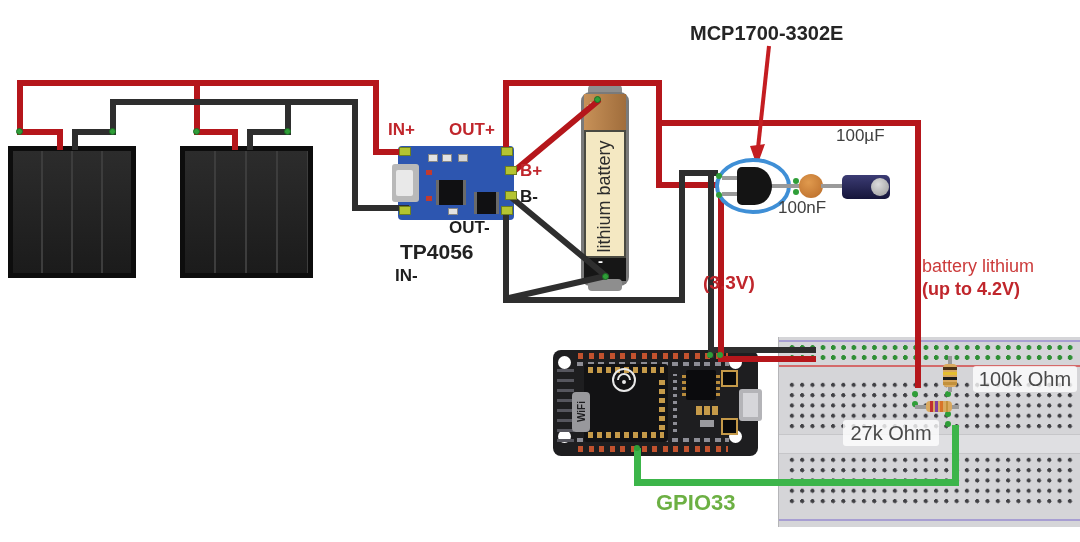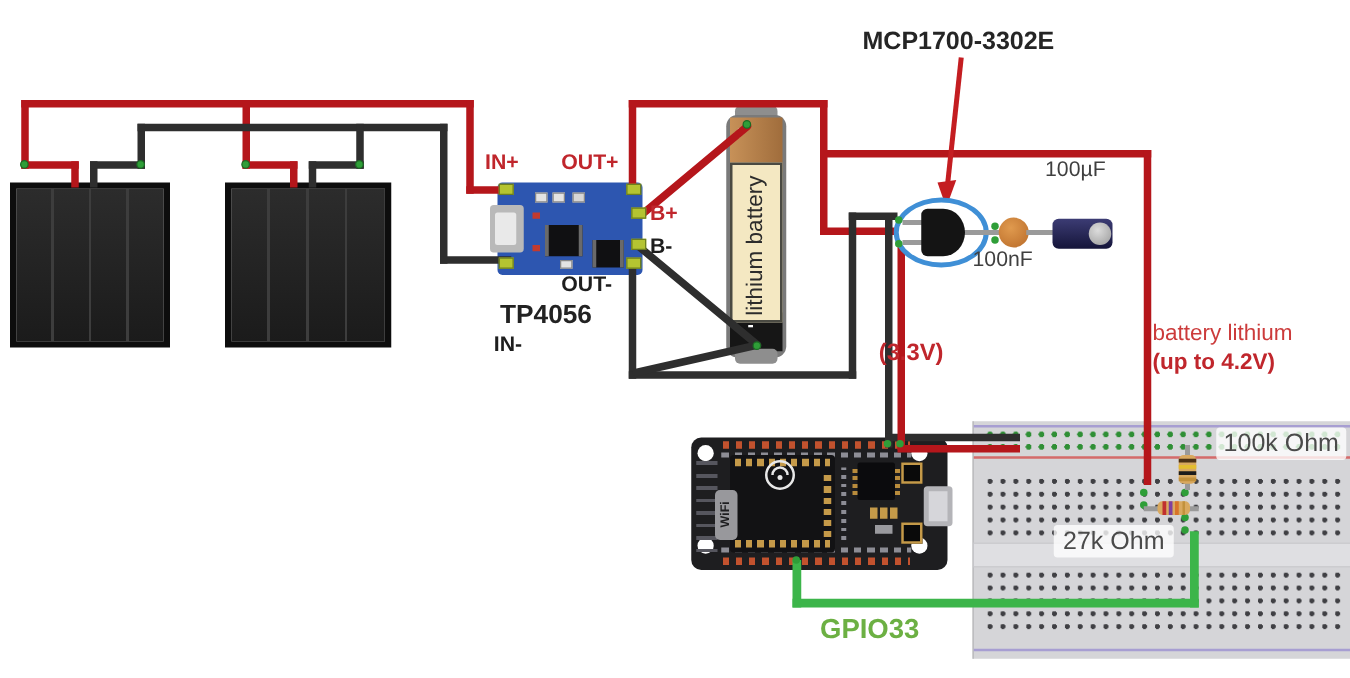--- a/index.html
+++ b/index.html
@@ -207,21 +207,21 @@
   <div class="lbl lbl-red" style="left:520px;top:161px;">B+</div>
   <div class="lbl lbl-blk" style="left:520px;top:187px;">B-</div>
   <div class="lbl lbl-blk" style="left:395px;top:218px;margin-top:48px;">IN-</div>
   <div class="lbl lbl-blk" style="left:449px;top:218px;">OUT-</div>
   <div class="lbl lbl-blk" style="left:400px;top:240px;font-size:21px;color:#222;">TP4056</div>
   <div class="lbl lbl-gray" style="left:836px;top:126px;">100µF</div>
   <div class="lbl lbl-gray" style="left:778px;top:198px;text-align:center;">100nF</div>
   <div class="lbl lbl-red" style="left:703px;top:272px;font-size:19px;">(3.3V)</div>
   <div class="lbl" style="left:922px;top:256px;font-size:18px;color:#cc3b3b;">battery lithium</div>
   <div class="lbl lbl-red" style="left:922px;top:279px;font-size:18px;">(up to 4.2V)</div>
-  <div class="labelbox" style="left:973px;top:342px;width:104px;height:26px;">
+  <div class="labelbox" style="left:973px;top:366px;width:104px;height:26px;">
     <span>100k Ohm</span>
   </div>
   <div class="labelbox" style="left:843px;top:420px;width:96px;height:26px;">
     <span>27k Ohm</span>
   </div>
   <div class="lbl" style="left:656px;top:490px;font-size:22px;font-weight:bold;color:#6cb043;">GPIO33</div>
 
 </div>
 
 </body></html>

